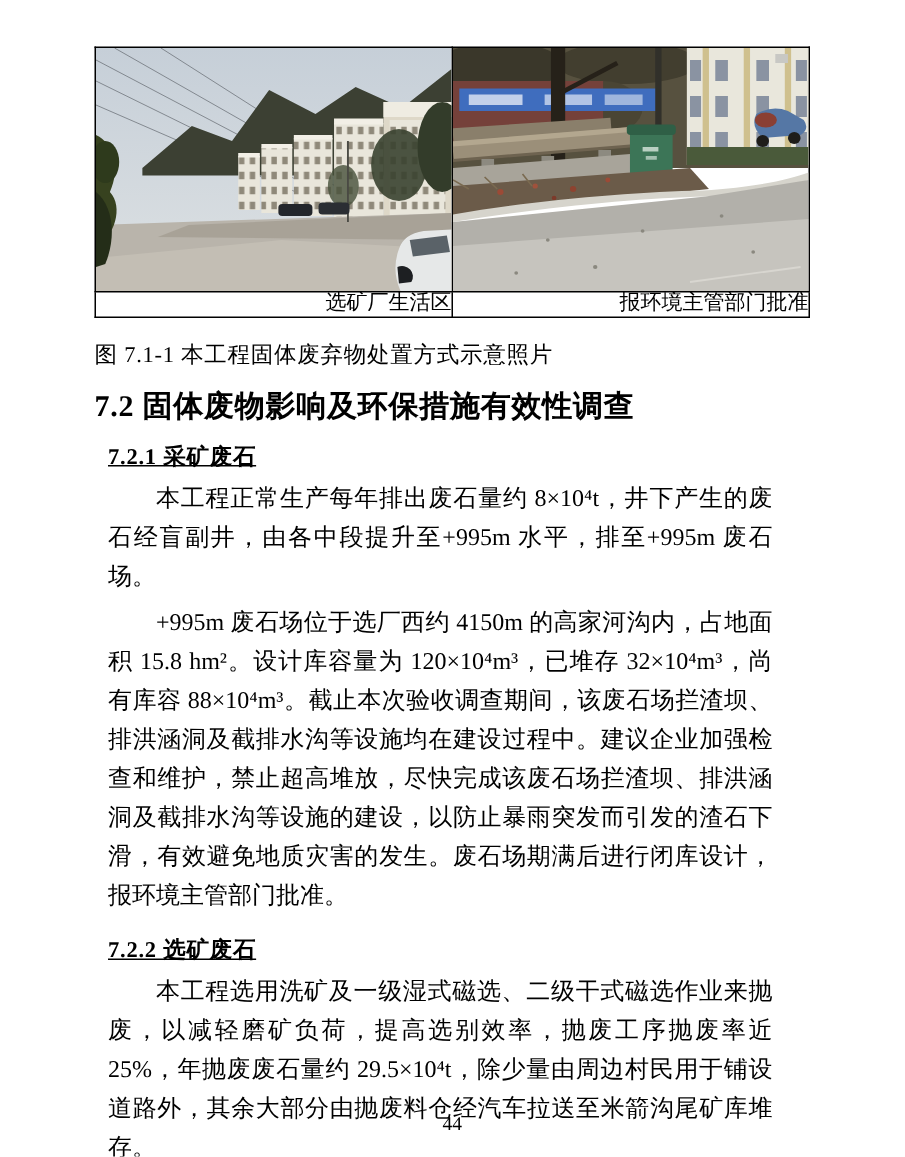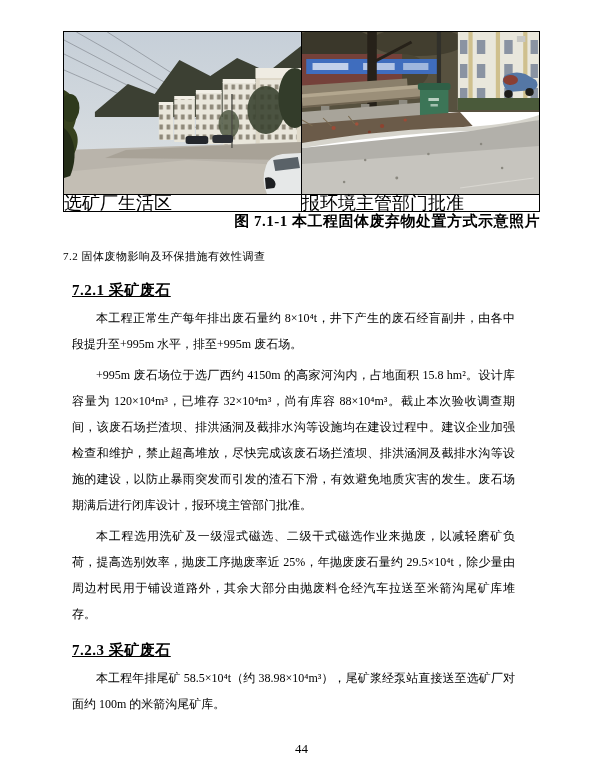--- a/index.html
+++ b/index.html
@@ -21,50 +21,50 @@
     table-layout:fixed;
   }
   table.photo-table td{
     border:1px solid #000;
     padding:0;
     vertical-align:top;
   }
   td.photo-cell{padding:6px 7px 3px 7px;background:#fff;}
   svg.photo{display:block;width:100%;height:162px;}
   td.photo-caption{
-    text-align:left;
-    font-size:18px;
+    text-align:right;
+    font-size:14px;
     padding:2px 0 3px 0;
     line-height:16px;
   }
   .fig-caption{
-    text-align:right;
+    text-align:left;
+    font-weight:normal;
+    font-size:15px;
+    margin-top:15px;
+    letter-spacing:0.5px;
+  }
+  .h-section{
     font-weight:bold;
-    font-size:15px;
-    margin-top:0;
-    letter-spacing:0.5px;
-  }
-  .h-section{
-    font-weight:normal;
-    font-size:11px;
+    font-size:20px;
     margin:14px 0 0 0;
     line-height:22px;
     letter-spacing:0.5px;
   }
   .h-sub{
     font-weight:bold;
     font-size:15px;
     margin:13px 0 0 0;
     line-height:20px;
     letter-spacing:0.5px;
     text-decoration:underline;
   }
   .body-text{margin:0 9px;}
   .body-text p{
-    font-size:12px;
+    font-size:16px;
     line-height:26px;
     text-align:justify;
     text-indent:2em;
     margin:5px 16px 0 0;
   }
   .page-number{
     position:absolute;
     bottom:14px;
     left:0;right:0;
     text-align:center;
@@ -236,20 +236,21 @@
 
   <div class="fig-caption">图 7.1-1  本工程固体废弃物处置方式示意照片</div>
 
   <div class="h-section">7.2 固体废物影响及环保措施有效性调查</div>
 
   <div class="body-text">
     <div class="h-sub">7.2.1 采矿废石</div>
     <p>本工程正常生产每年排出废石量约 8×10⁴t，井下产生的废石经盲副井，由各中段提升至+995m 水平，排至+995m 废石场。</p>
     <p>+995m 废石场位于选厂西约 4150m 的高家河沟内，占地面积 15.8 hm²。设计库容量为 120×10⁴m³，已堆存 32×10⁴m³，尚有库容 88×10⁴m³。截止本次验收调查期间，该废石场拦渣坝、排洪涵洞及截排水沟等设施均在建设过程中。建议企业加强检查和维护，禁止超高堆放，尽快完成该废石场拦渣坝、排洪涵洞及截排水沟等设施的建设，以防止暴雨突发而引发的渣石下滑，有效避免地质灾害的发生。废石场期满后进行闭库设计，报环境主管部门批准。</p>
 
+    <div class="h-sub">7.2.2 选矿废石</div>
     <p>本工程选用洗矿及一级湿式磁选、二级干式磁选作业来抛废，以减轻磨矿负荷，提高选别效率，抛废工序抛废率近 25%，年抛废废石量约 29.5×10⁴t，除少量由周边村民用于铺设道路外，其余大部分由抛废料仓经汽车拉送至米箭沟尾矿库堆存。</p>
 
     <div class="h-sub">7.2.3 采矿废石</div>
     <p>本工程年排尾矿 58.5×10⁴t（约 38.98×10⁴m³），尾矿浆经泵站直接送至选矿厂对面约 100m 的米箭沟尾矿库。</p>
 
   </div>
 
   <div class="page-number">44</div>
 </div>
 

